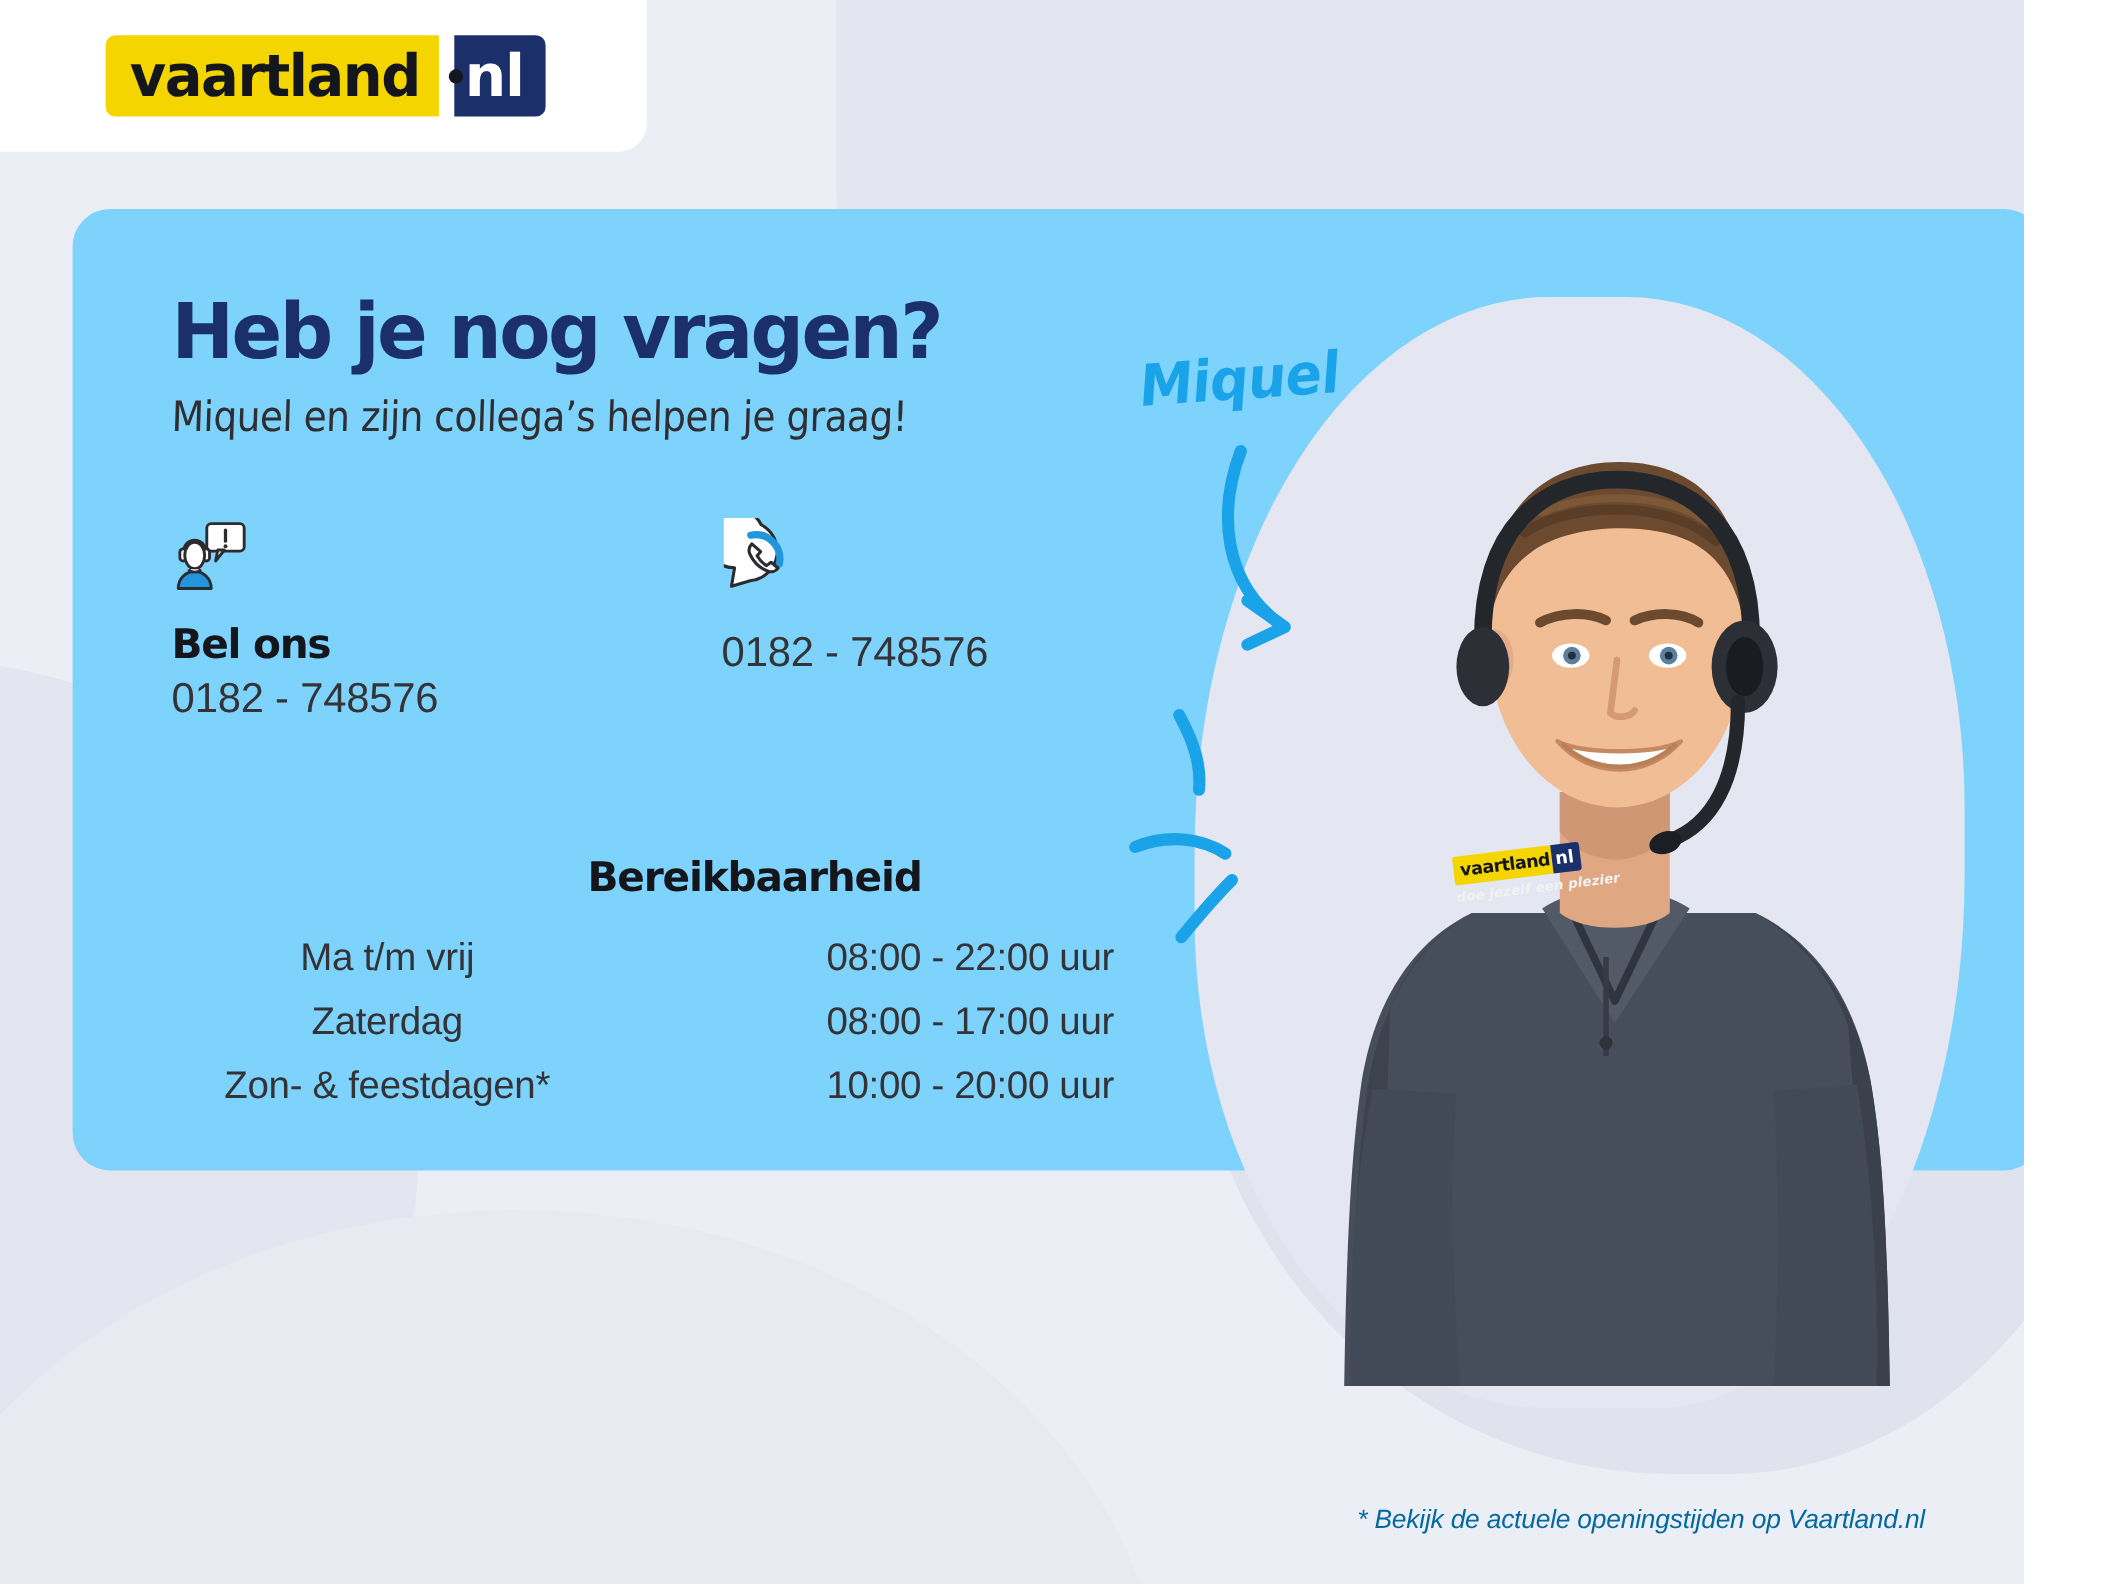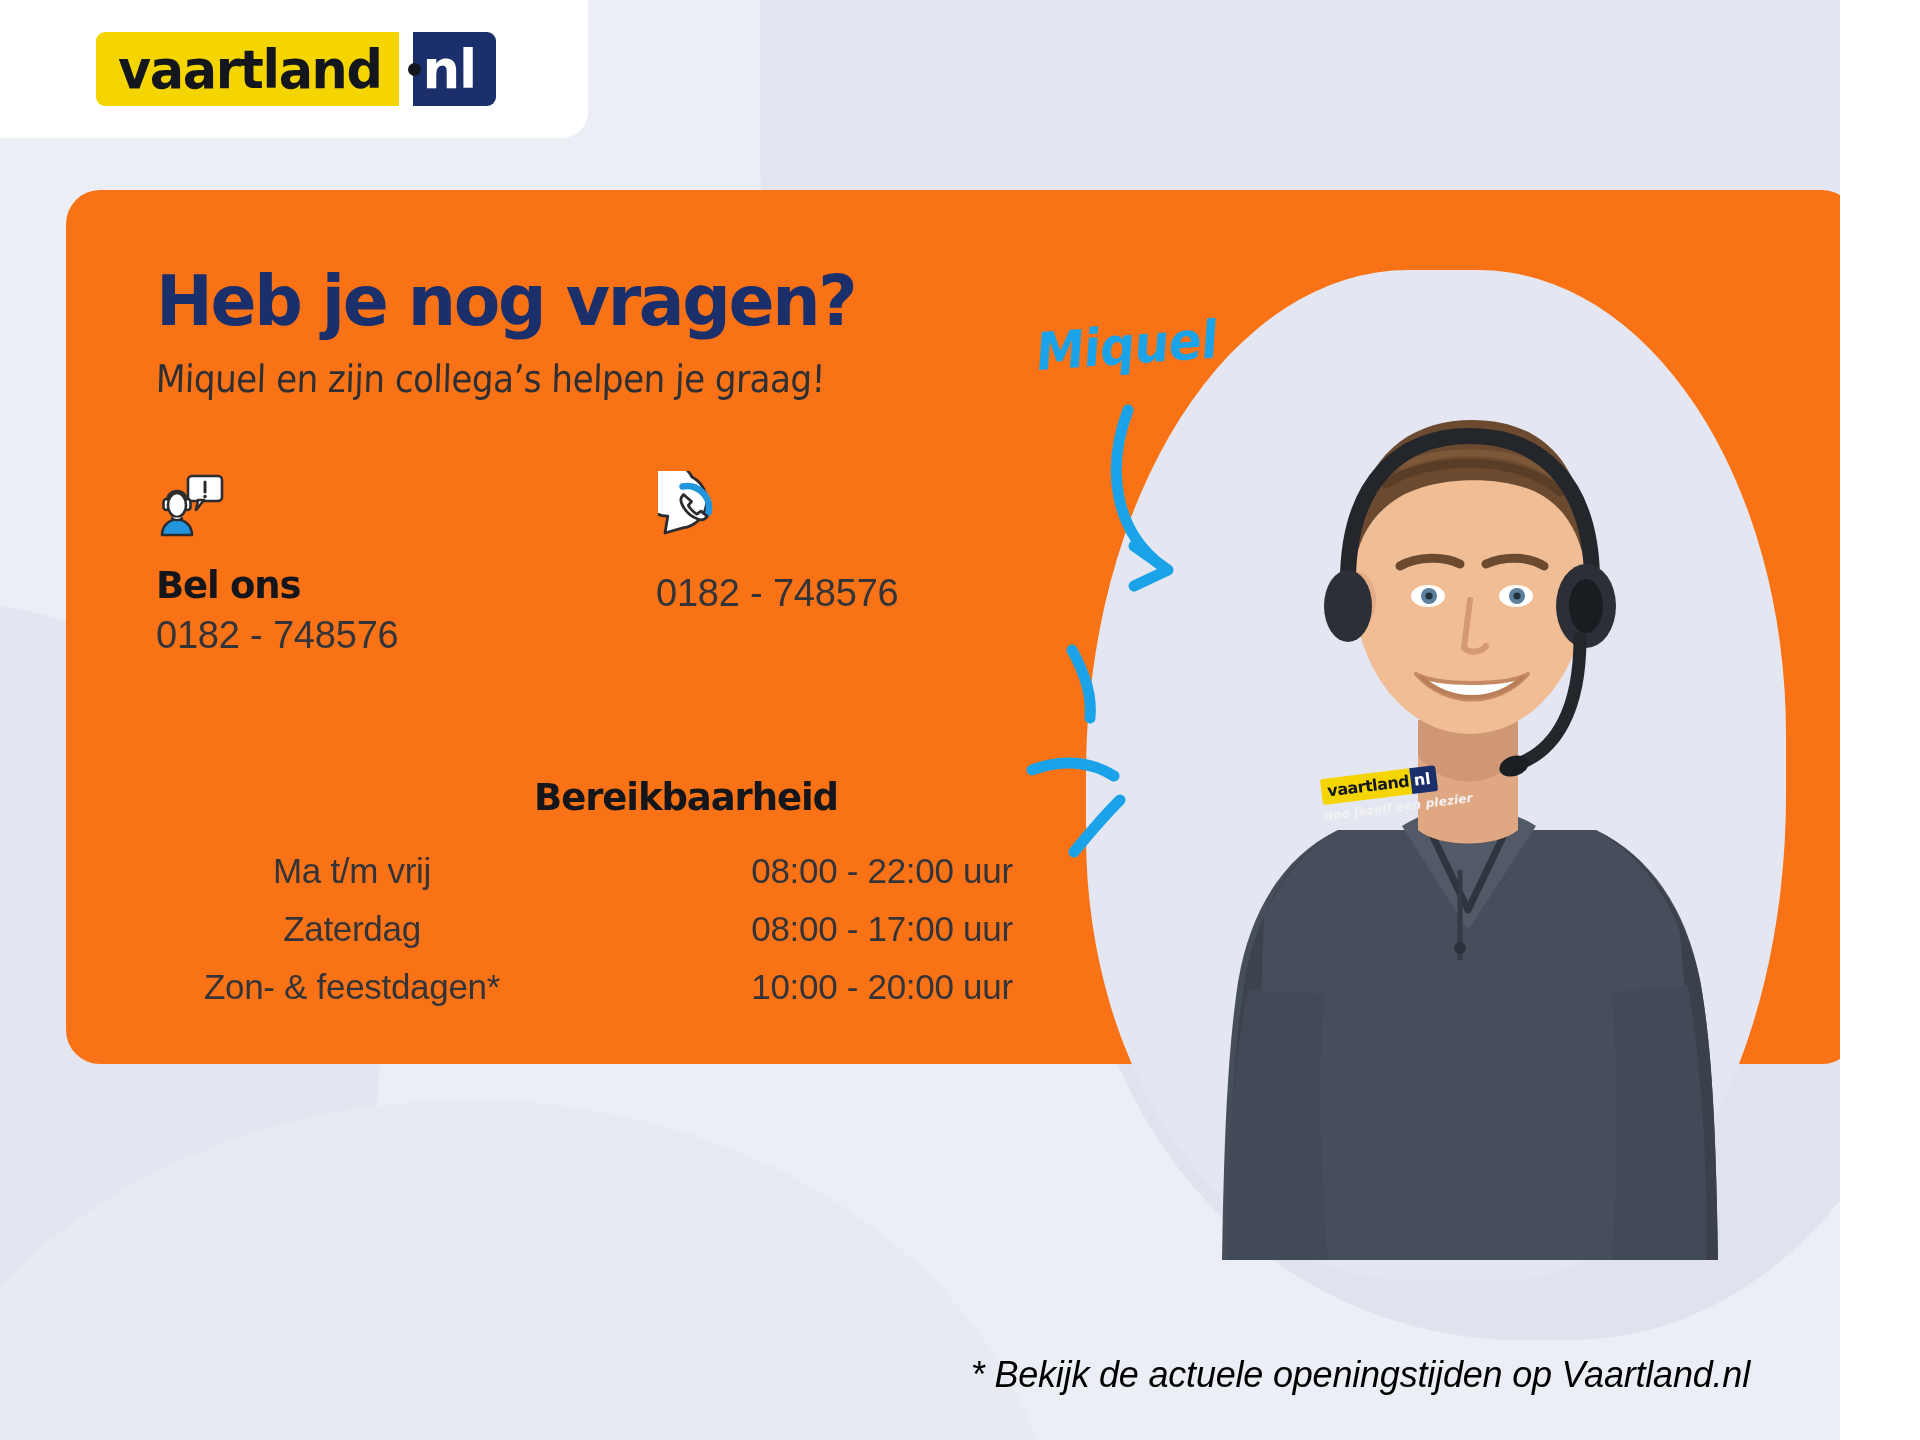--- a/index.html
+++ b/index.html
@@ -114,21 +114,21 @@
     letter-spacing: -1.2px;
     color: #ffffff;
     line-height: 1;
   }
 
   
   .card {
     position: absolute;
     left: 66px; top: 190px;
     width: 1790px; height: 874px;
-    background: #f97316;
+    background: #7dd3fc;
     border-radius: 34px;
     z-index: 2;
   }
 
   .card-inner {
     position: absolute;
     left: 90px; top: 0;
     width: 1060px; height: 100%;
     padding-top: 76px;
   }
@@ -314,22 +314,22 @@
     white-space: nowrap;
   }
 
   
   .footnote {
     position: absolute;
     right: 90px; bottom: 44px;
     z-index: 6;
     font-family: "Liberation Sans", sans-serif;
     font-style: italic;
-    font-size: 36px;
-    color: #000000;
+    font-size: 24px;
+    color: #0369a1;
     letter-spacing: -0.2px;
   }
 </style>
 </head>
 <body>
 
 <div class="stage">
 
   <div class="bg-blob-top-right"></div>
   <div class="bg-blob-left"></div>

